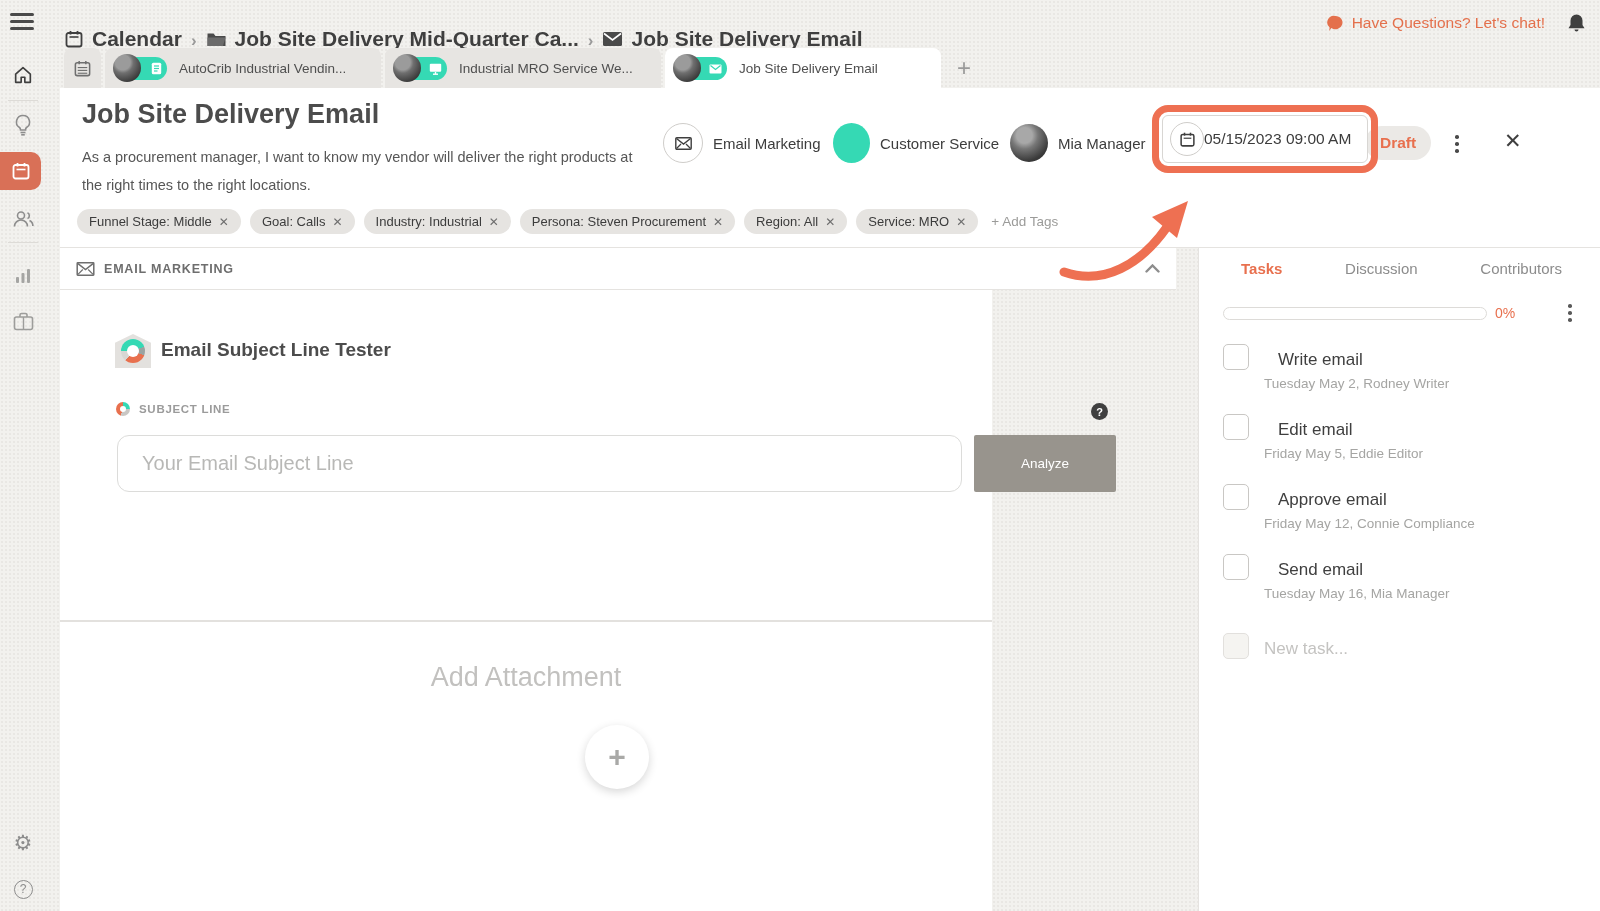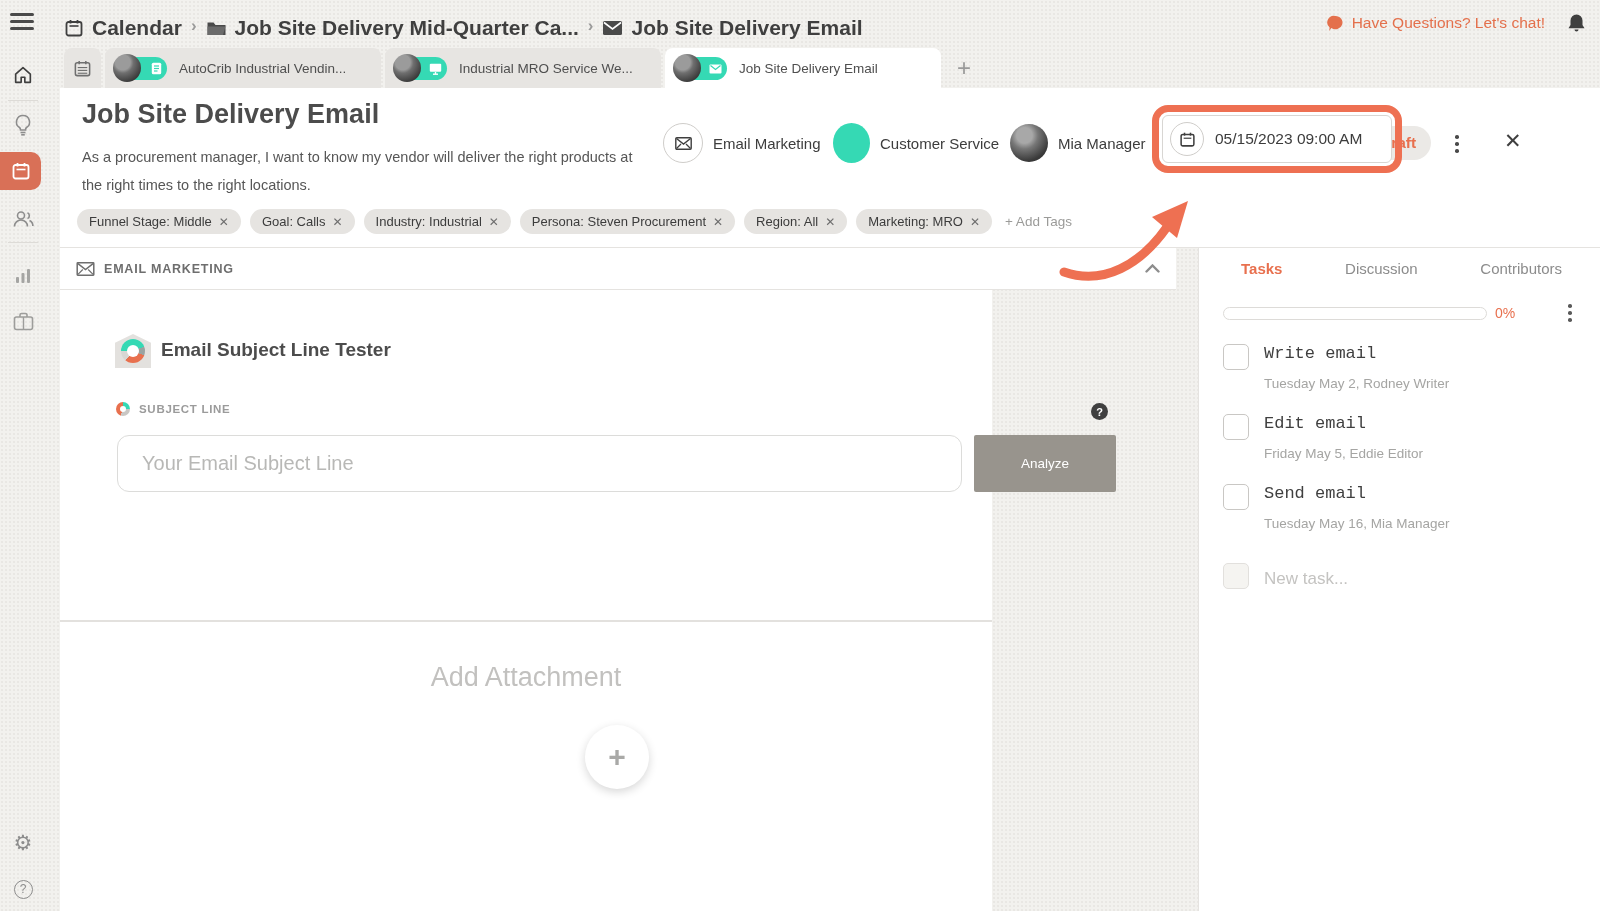--- a/index.html
+++ b/index.html
@@ -14,21 +14,21 @@
   }
   
   .rail { position:absolute; left:0; top:0; width:46px; height:911px; z-index:5; }
   .rail .icon-slot { position:absolute; left:0; width:46px; display:flex; justify-content:center; align-items:center; height:34px; cursor:pointer; }
   .rail hr { position:absolute; left:8px; width:30px; border:none; border-top:1px solid #dddbd7; }
   .rail-active { position:absolute; left:0; width:41px; height:38px; background:#d97057; border-radius:0 10px 10px 0; display:flex; align-items:center; justify-content:center; }
   
   .topbar { position:absolute; left:0; top:0; right:0; height:46px; display:flex; align-items:center; }
   .hamburger { position:absolute; left:10px; top:13px; width:24px; cursor:pointer; }
   .hamburger span { display:block; height:3.2px; background:#4a4a4a; border-radius:2px; margin-bottom:3.6px; }
-  .crumbs { position:absolute; left:64px; top:16px; height:46px; display:flex; align-items:flex-start; gap:9px; }
+  .crumbs { position:absolute; left:64px; top:5px; height:46px; display:flex; align-items:flex-end; gap:9px; }
   .crumb { display:flex; align-items:center; gap:8px; font-size:21px; font-weight:bold; color:#3f3f3f; cursor:pointer; }
   .crumb-sep { color:#9a9a9a; font-size:17px; font-weight:bold; }
   .top-right { position:absolute; right:14px; top:0; height:46px; display:flex; align-items:center; gap:22px; }
   .chat-link { display:flex; align-items:center; gap:8px; color:#e4704c; font-size:15.5px; cursor:pointer; }
   
   .tabbar { position:absolute; left:64px; top:48px; right:0; height:40px; display:flex; align-items:flex-end; gap:4px; }
   .tab-cal-btn { width:37px; height:40px; background:#e7e5e2; border-radius:8px 8px 0 0; display:flex; align-items:center; justify-content:center; cursor:pointer; }
   .tab { width:276px; height:40px; background:#e7e5e2; border-radius:8px 8px 0 0; display:flex; align-items:center; padding-left:8px; gap:10px; font-size:13.5px; color:#4f4f4f; cursor:pointer; white-space:nowrap; }
   .tab.active { background:#ffffff; }
   .tab-badge { position:relative; width:56px; height:28px; flex:0 0 56px; }
@@ -37,21 +37,21 @@
   .tab-plus { font-size:24px; color:#9a9a9a; margin-left:12px; align-self:center; cursor:pointer; }
   
   .header-card { position:absolute; left:60px; top:88px; right:0; height:160px; background:#fff; border-bottom:1px solid #e5e3e0; z-index:2; }
   .proj-title { position:absolute; left:22px; top:11px; font-size:27px; font-weight:bold; color:#4c4c4c; }
   .proj-desc { position:absolute; left:22px; top:55px; width:560px; font-size:14.5px; line-height:1.95; color:#565656; }
   .meta-item { position:absolute; display:flex; align-items:center; gap:10px; font-size:15px; color:#3d3d3d; }
   .circle-icon { width:40px; height:40px; border-radius:50%; border:1px solid #cfcdca; background:#fff; display:flex; align-items:center; justify-content:center; }
   .team-dot { width:37px; height:40px; border-radius:50%; background:#35d9b4; }
   .avatar { width:38px; height:38px; border-radius:50%; background:radial-gradient(circle at 38% 30%, #a8a8a8 0 22%, #777 38%, #3a3a3a 72%, #2c2c2c 100%); }
   .date-annot { position:absolute; left:1092px; top:17px; border:7px solid #ee7052; border-radius:16px; padding:3px; background:transparent; z-index:6; }
-  .date-box { display:flex; align-items:center; gap:11px; background:#fff; border:1px solid #d8d6d3; border-radius:6px; padding:6px 29px 6px 7px; cursor:pointer; }
+  .date-box { display:flex; align-items:center; background:#fff; border:1px solid #d8d6d3; border-radius:6px; padding:6px 16px 6px 7px; cursor:pointer; }
   .date-box .circle-icon { width:34px; height:34px; }
   .date-text { font-size:15.5px; color:#3c3c3c; }
   .draft-pill { position:absolute; left:1305px; top:38px; background:#ebe9e6; color:#e8704e; font-weight:bold; font-size:15.5px; border-radius:17px; padding:8px 15px; cursor:pointer; }
   .kebab { display:flex; flex-direction:column; gap:3.4px; cursor:pointer; padding:4px; }
   .kebab i { width:3.6px; height:3.6px; border-radius:50%; background:#4a4a4a; }
   .hdr-kebab { position:absolute; left:1391px; top:43px; }
   .hdr-close { position:absolute; left:1444px; top:41px; font-size:21px; color:#3f3f3f; cursor:pointer; }
   .tags-row { position:absolute; left:17px; top:121px; display:flex; align-items:center; gap:9px; }
   .tag { background:#e6e4e1; border-radius:13px; padding:5px 12px; font-size:13px; color:#3c3c3c; display:flex; gap:7px; align-items:center; }
   .tag .x { color:#6d6d6d; font-size:12px; cursor:pointer; }
@@ -81,21 +81,21 @@
   .panel-tabs { position:absolute; left:0; top:0; right:0; height:40px; display:flex; align-items:center; justify-content:space-between; padding:0 38px 0 42px; font-size:15px; }
   .panel-tab { color:#8c8c8c; cursor:pointer; }
   .panel-tab.active { color:#e8704e; font-weight:bold; }
   .progress-row { position:absolute; left:24px; top:55px; right:24px; height:20px; display:flex; align-items:center; }
   .progress-track { width:264px; height:13px; border:1px solid #dddbd8; border-radius:8px; background:#fff; }
   .progress-pct { color:#e8704e; font-size:14px; margin-left:8px; }
   .panel-kebab { margin-left:auto; }
   .panel-kebab i { background:#5a5a5a; }
   .task-list { position:absolute; left:24px; top:96px; right:16px; }
   .task-row { margin-bottom:23px; cursor:pointer; }
-  .task-main { display:flex; align-items:flex-start; gap:15px;font-family:Liberation Mono, monospace; }
+  .task-main { display:flex; align-items:flex-end; gap:29px; }
   .checkbox { width:26px; height:26px; border:1px solid #c9c7c4; border-radius:5px; background:#fff; flex:0 0 26px; cursor:pointer; }
   .task-title { font-size:17px; color:#3f3f3f; }
   .task-meta { margin:6px 0 0 41px; font-size:13.5px; color:#a5a5a3; }
   .new-task-row { display:flex; align-items:flex-end; gap:15px; margin-top:32px; }
   .checkbox.ghost { background:#f5f4f1; border-color:#e2e0dd; }
   .new-task-label { font-size:17px; color:#c4c3c1; }
   
   .annot-arrow { position:absolute; left:1046px; top:190px; z-index:7; pointer-events:none; }
   svg { display:block; }
 </style>
@@ -351,21 +351,21 @@
       </span>
     <span class="tag">
         <span>Persona: Steven Procurement</span>
         <span class="x">✕</span>
       </span>
     <span class="tag">
         <span>Region: All</span>
         <span class="x">✕</span>
       </span>
     <span class="tag">
-        <span>Marketing: MRO</span>
+        <span>Service: MRO</span>
         <span class="x">✕</span>
       </span>
     <span class="add-tags">+ Add Tags</span>
   </div>
 </div>
 
 <div class="section-bar">
   <span>
     <svg width="19" height="14" viewBox="0 0 17 13">
         <rect x="0.8" y="0.8" width="15.4" height="11.4" rx="0.5" fill="none" stroke="#6e6e6e" stroke-width="1.4"></rect>
@@ -431,20 +431,27 @@
     <div class="task-row">
       <div class="task-main">
           <span class="checkbox"></span>
           <span class="task-title">Edit email</span>
         </div>
       <div class="task-meta">Friday May 5,  Eddie Editor</div>
     </div>
     <div class="task-row">
       <div class="task-main">
           <span class="checkbox"></span>
+          <span class="task-title">Approve email</span>
+        </div>
+      <div class="task-meta">Friday May 12,  Connie Compliance</div>
+    </div>
+    <div class="task-row">
+      <div class="task-main">
+          <span class="checkbox"></span>
           <span class="task-title">Send email</span>
         </div>
       <div class="task-meta">Tuesday May 16,  Mia Manager</div>
     </div>
     <div class="new-task-row">
       <span class="checkbox ghost"></span>
       <span class="new-task-label">New task...</span>
     </div>
   </div>
 </div>

